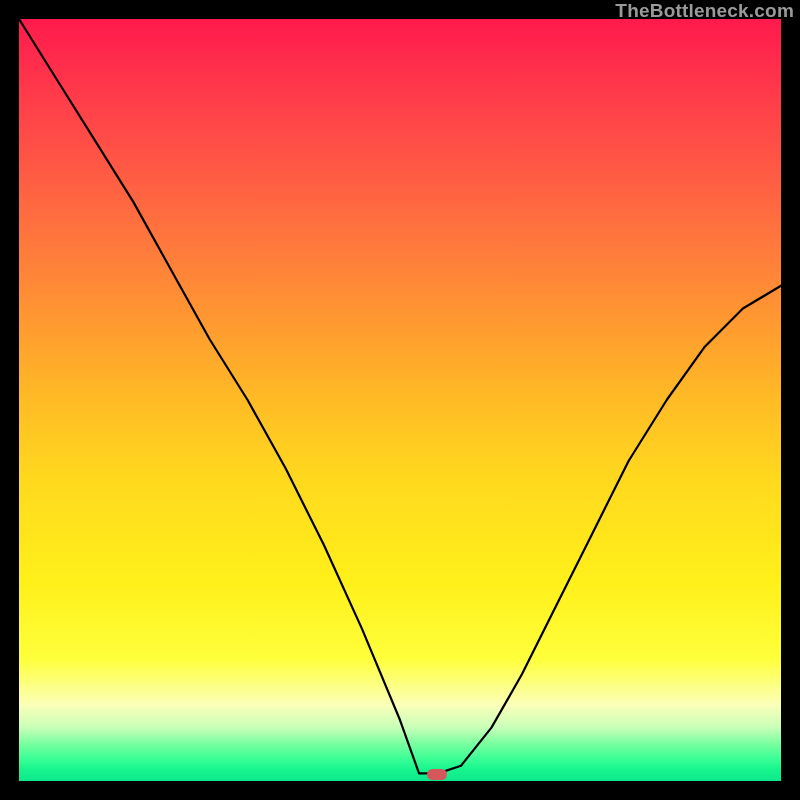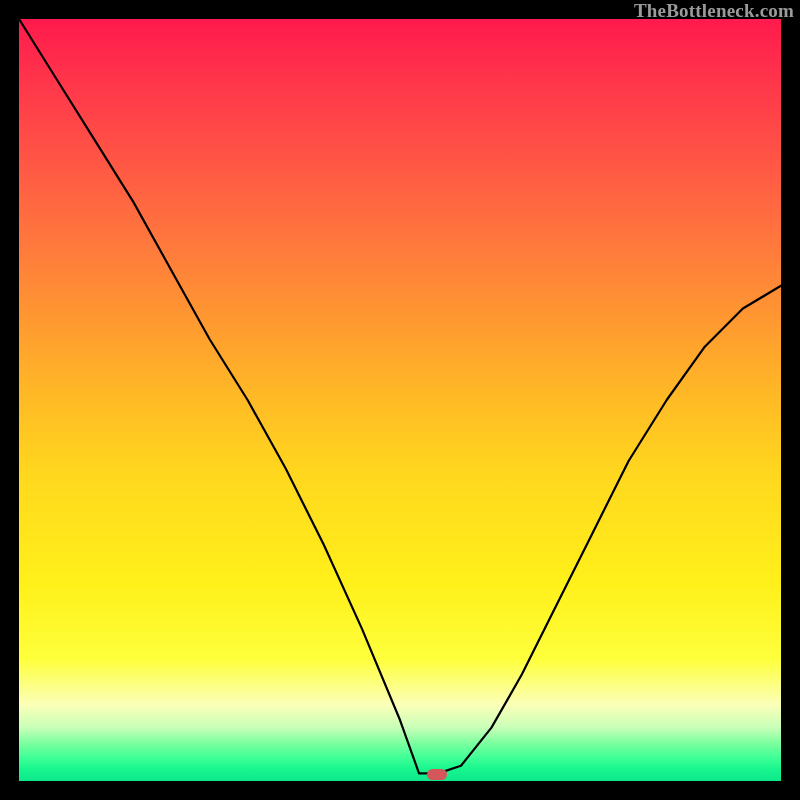--- a/index.html
+++ b/index.html
@@ -61,21 +61,21 @@
     position: absolute;
     width: 20px;
     height: 11px;
     border-radius: 5.5px;
     background: #d3575b;
   }
   .watermark {
     position: absolute;
     top: 0px;
     right: 6px;
-    font-family: Liberation Serif, serif;
+    font-family: Liberation Sans, sans-serif;
     font-size: 19px;
     font-weight: 600;
     color: #9a9a9a;
     letter-spacing: 0.2px;
   }
 </style>
 </head>
 <body>
 <div class="frame">
 

